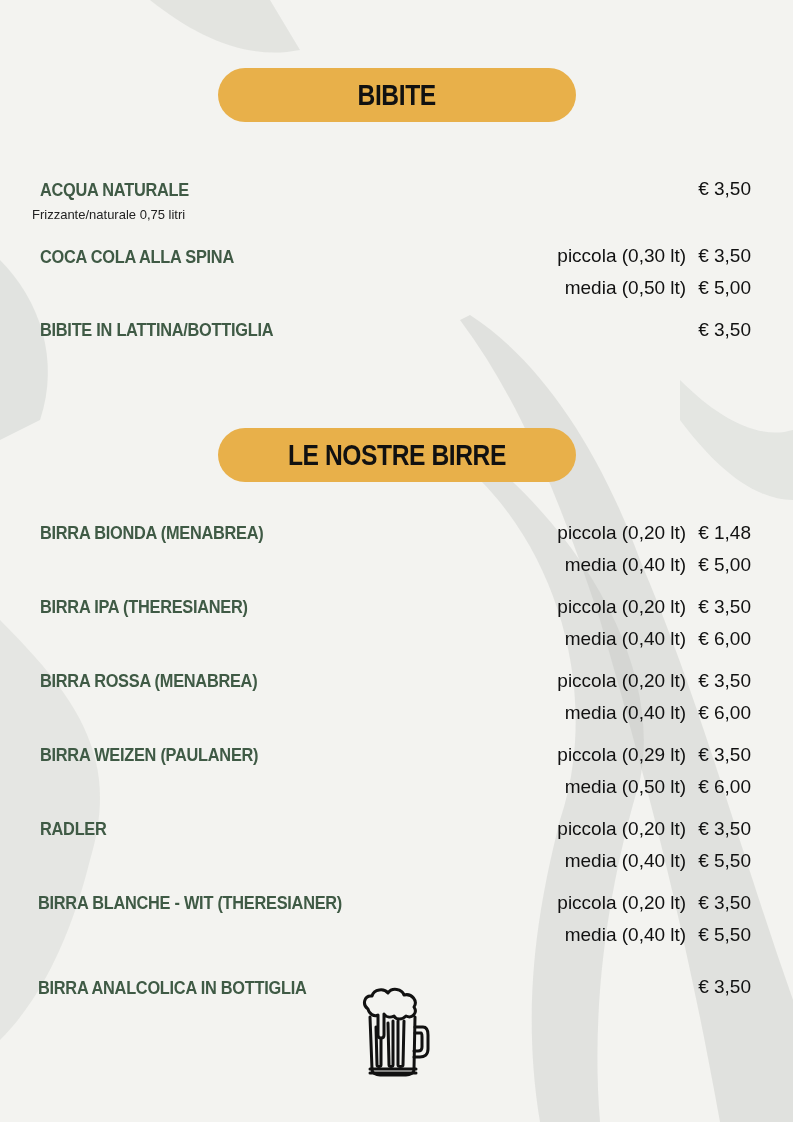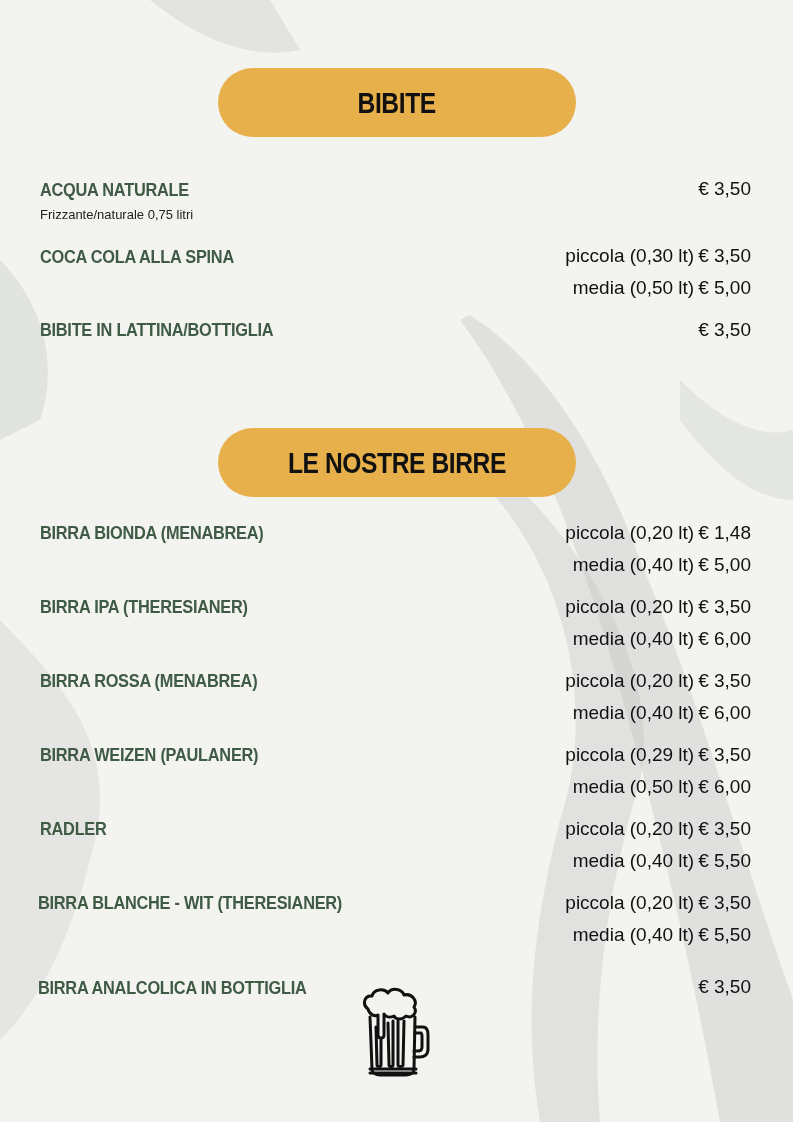--- a/index.html
+++ b/index.html
@@ -3,42 +3,42 @@
 <meta charset="utf-8">
 <style>
   html, body { margin:0; padding:0; }
   body {
     width:793px; height:1122px; position:relative; overflow:hidden;
     background:#f3f3f0;
     font-family:"Liberation Sans", sans-serif;
   }
   .bg-stroke { position:absolute; pointer-events:none; }
   .pill {
-    position:absolute; left:218px; width:358px; height:69px;
+    position:absolute; left:218px; width:358px; height:54px;
     background:#e8b04a; border-radius:35px;
     display:flex; align-items:center; justify-content:center;
   }
   .pill span {
     font-family:"Liberation Sans", sans-serif; font-weight:bold;
     font-size:30px; color:#111; letter-spacing:-0.5px;
     transform:scaleX(0.82); display:inline-block;
   }
   .name {
     position:absolute; font-weight:bold; color:#3f5a45;
     font-size:19px; letter-spacing:-0.3px;
     transform:scaleX(0.86); transform-origin:left center; white-space:nowrap;
   }
   .sub {
-    position:absolute; left:40px; font-size:13px; color:#222;
+    position:absolute; left:32px; font-size:13px; color:#222;
   }
   .row {
     position:absolute; right:42px; font-size:19px; color:#111;
     white-space:nowrap; text-align:left;
   }
-  .row .size { margin-right:4px; }
+  .row .size { margin-right:12px; }
   .mug { position:absolute; left:360px; top:987px; }
 </style>
 </head>
 <body>
 
 <svg class="bg-stroke" width="793" height="1122" style="left:0;top:0">
   <path d="M150 0 C200 40 250 60 300 50 L270 0 Z" fill="#d8dbd6" opacity="0.6"></path>
   <path d="M460 320 C520 400 560 500 600 620 C640 760 680 900 720 1122 L793 1122 L793 1000 C740 850 700 700 640 560 C600 450 540 360 470 315 Z" fill="#c9cdc8" opacity="0.45"></path>
   <path d="M480 480 C560 560 600 700 560 820 C540 900 520 1000 540 1122 L600 1122 C590 1000 610 880 640 780 C660 680 600 560 500 470 Z" fill="#bfc4bf" opacity="0.35"></path>
   <path d="M0 260 C40 300 60 360 40 420 L0 440 Z" fill="#d0d4cf" opacity="0.5"></path>

